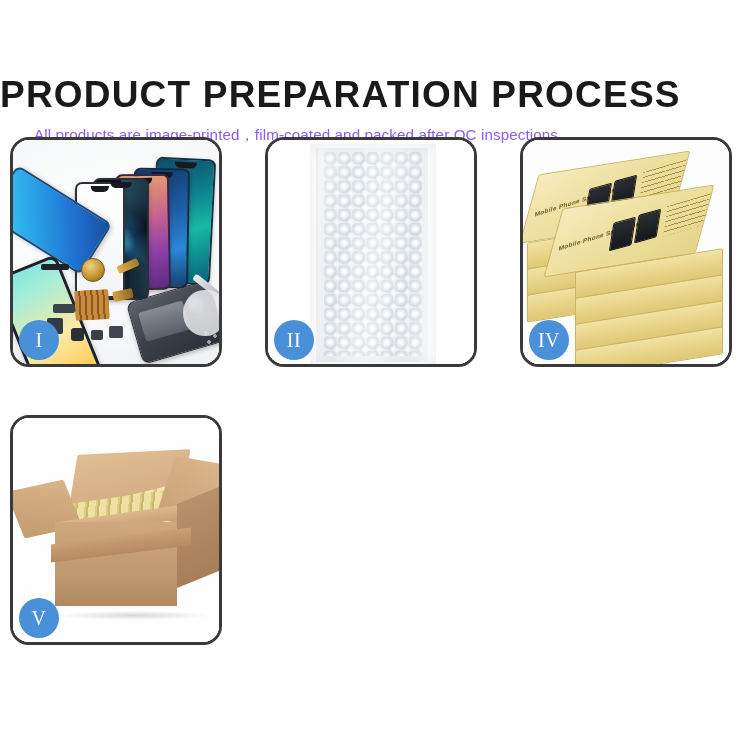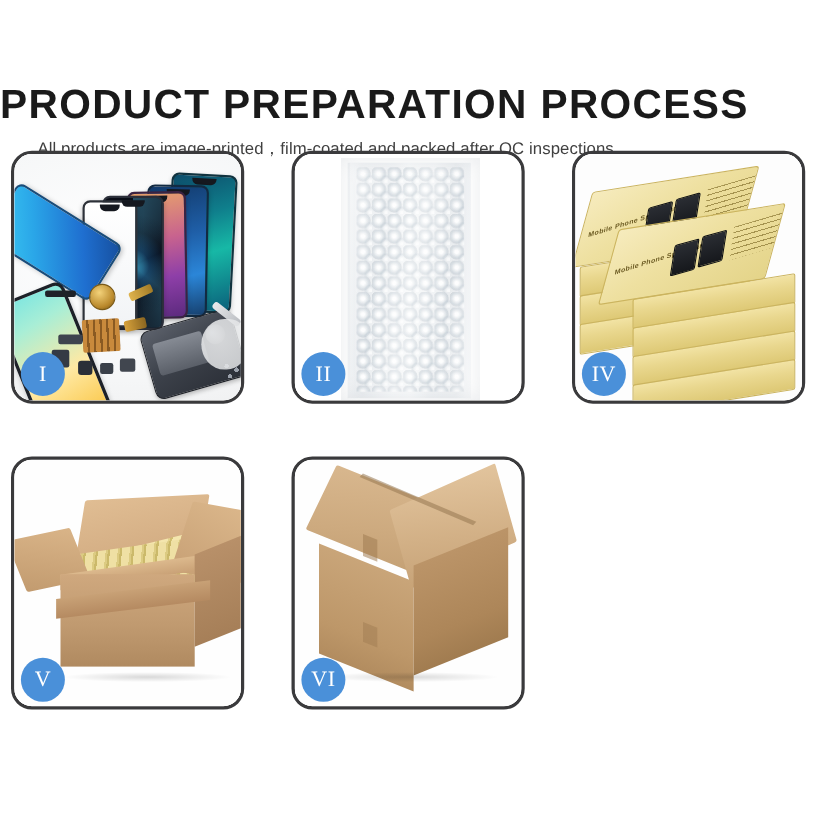--- a/index.html
+++ b/index.html
@@ -36,21 +36,21 @@
     letter-spacing: 1.2px;
     color: #1a1a1a;
     line-height: 1.05;
     white-space: nowrap;
   }
   .subtitle {
     margin-top: 10px;
     font-family: "Liberation Sans", sans-serif;
     font-size: 15.2px;
     font-weight: 400;
-    color: #404040;
+    color: #8b5cf6;
     letter-spacing: 0.1px;
     white-space: nowrap;
   }
 
   
   .grid {
     position: absolute;
     left: 10px;
     top: 137px;
     width: 726px;
@@ -731,29 +731,15 @@
         <div class="c5-flap-left"></div>
         <div class="c5-rim"></div>
         <div class="c5-body"></div>
         <div class="c5-side"></div>
         <div class="c5-flap-front"></div>
         <div class="c5-shadow"></div>
       </div>
       <div class="badge">V</div>
     </div>
 
-    <div class="panel">
-      <div class="photo">
-        <div class="p6-bg"></div>
-        <div class="c6-top"></div>
-        <div class="c6-top2"></div>
-        <div class="c6-seam"></div>
-        <div class="c6-left"></div>
-        <div class="c6-right"></div>
-        <div class="c6-tape1"></div>
-        <div class="c6-tape2"></div>
-        <div class="c6-shadow"></div>
-      </div>
-      <div class="badge">VI</div>
-    </div>
 
   </div>
 </div>
 
 </body></html>

